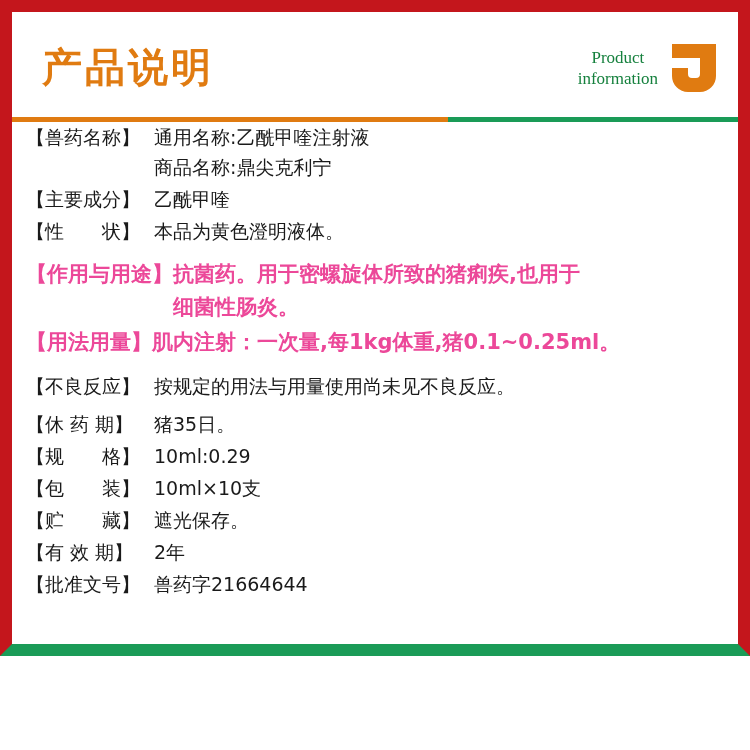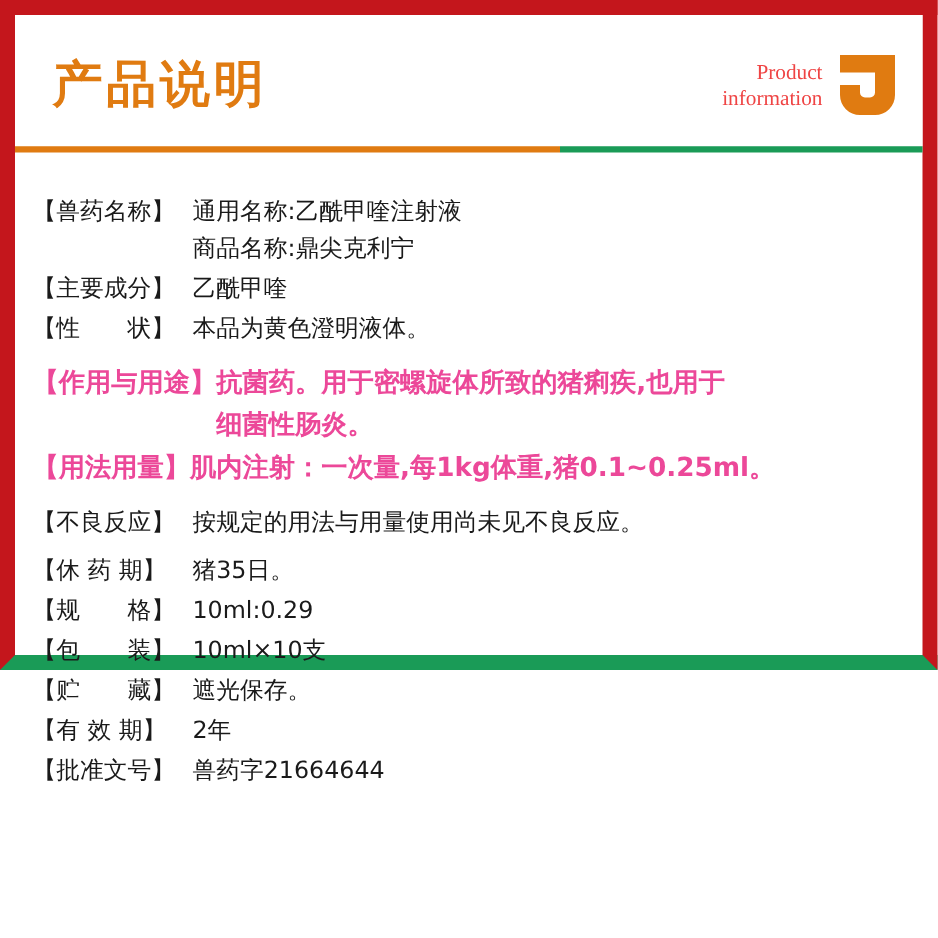--- a/index.html
+++ b/index.html
@@ -9,21 +9,21 @@
   body {
     width: 750px;
     height: 750px;
     font-family: "Liberation Sans", sans-serif;
     background: #ffffff;
     overflow: hidden;
   }
   .page {
     position: relative;
     width: 750px;
-    height: 536px;
+    height: 656px;
     box-sizing: border-box;
     background: #ffffff;
     border-left: 12px solid #c4161c;
     border-right: 12px solid #c4161c;
     border-top: 12px solid #c4161c;
     border-bottom: 12px solid #1a9b57;
   }
   
   .header {
     position: relative;
@@ -42,22 +42,22 @@
   }
   .header-right {
     position: absolute;
     right: 18px;
     top: 30px;
     display: flex;
     align-items: center;
     gap: 10px;
   }
   .header-right-text {
-    text-align: right;
-    color: #ef4444;
+    text-align: center;
+    color: #15803d;
     font-family: "Liberation Serif", serif;
     font-size: 17px;
     line-height: 21px;
   }
   .logo-mark {
     position: relative;
     width: 52px;
     height: 52px;
   }
   .logo-mark svg { display: block; }
@@ -71,21 +71,21 @@
   .rule .seg-orange {
     flex: 0 0 60%;
     background: #e07b11;
   }
   .rule .seg-green {
     flex: 1 1 auto;
     background: #1a9b57;
   }
 
   .content {
-    padding: 32px 14px 0 14px;
+    padding: 0 14px 0 14px;
     box-sizing: border-box;
   }
 
   .row {
     display: flex;
     align-items: flex-start;
     margin-bottom: 2px;
   }
   .label {
     flex: 0 0 128px;

